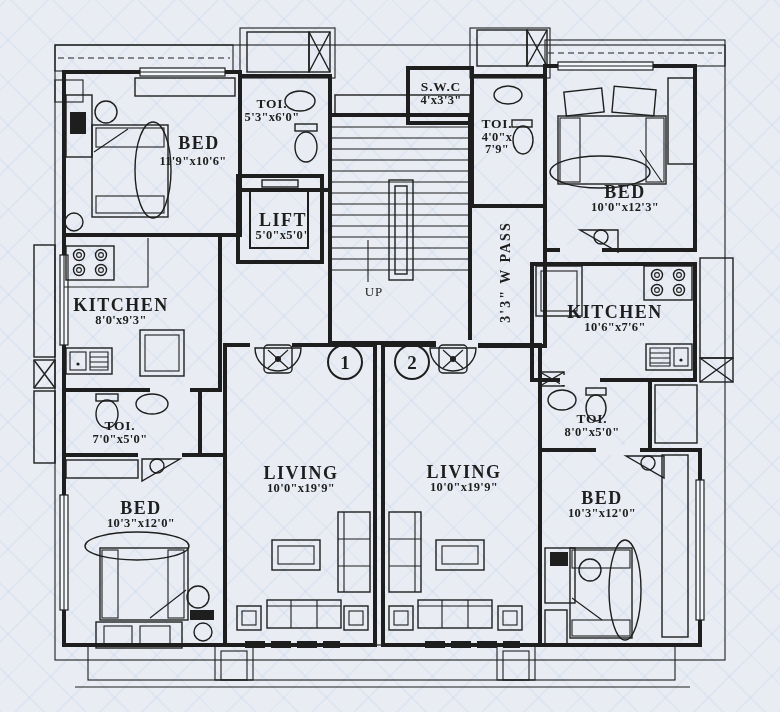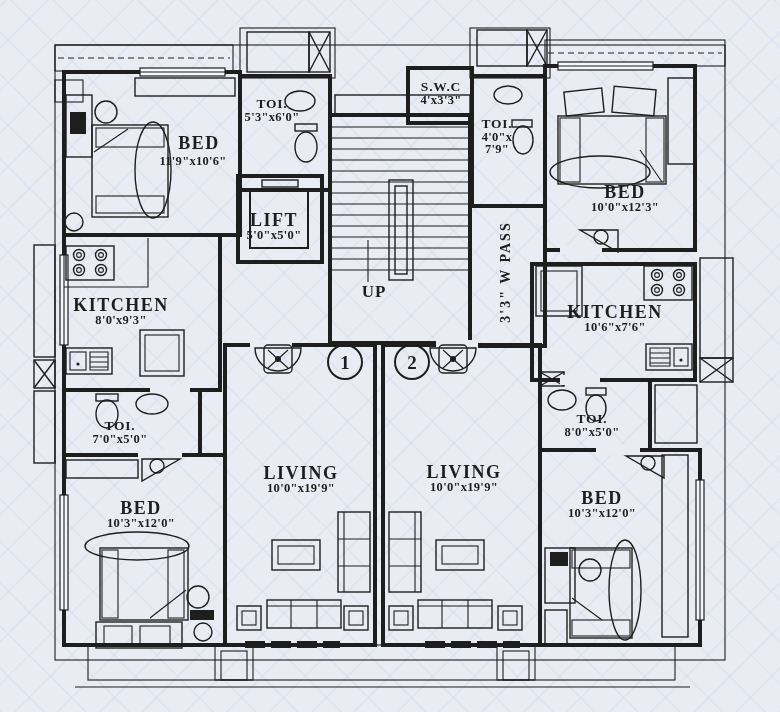--- a/index.html
+++ b/index.html
@@ -20,21 +20,21 @@
   .pf{fill:var(--paper);stroke:none;}
   .wh{fill:#f3f6fa;stroke:var(--ink);stroke-width:1.2;}
   .lbl{position:absolute;transform:translate(-50%,-50%);text-align:center;
        color:var(--ink);white-space:nowrap;line-height:1;}
   .nm{font-weight:bold;font-size:18px;letter-spacing:1.5px;}
   .nm.sm{font-size:13.5px;letter-spacing:.8px;}
   .dm{font-weight:bold;font-size:12.5px;letter-spacing:.3px;}
   .vert{transform:translate(-50%,-50%) rotate(-90deg);font-weight:bold;
         font-size:14px;letter-spacing:2px;}
   .unit{font-size:19px;font-weight:bold;}
-  .up{font-size:17px;font-weight:bold;letter-spacing:1px;}
+  .up{font-size:13px;font-weight:normal;letter-spacing:1px;}
 </style>
 </head>
 <body>
 
 <div class="stage">
 
 <svg width="780" height="712" viewBox="0 0 780 712">
   <defs>
     <pattern id="hd" width="8" height="8" patternUnits="userSpaceOnUse">
       <path d="M-1 9 L9 -1" stroke="#1e1e1e" stroke-width="1.6" fill="none"></path>
@@ -347,21 +347,21 @@
     </div>
 <div class="lbl" style="left:193px;top:161px">
   <div class="dm">11'9"x10'6"</div>
     </div>
 
 <div class="lbl" style="left:272px;top:110px">
   <div class="nm sm">TOI.</div>
   <div class="dm">5'3"x6'0"</div>
     </div>
 
-<div class="lbl" style="left:274px;top:226px">
+<div class="lbl" style="left:283px;top:226px">
   <div class="nm">LIFT</div>
   <div class="dm">5'0"x5'0"</div>
     </div>
 
 <div class="lbl" style="left:441px;top:93px">
   <div class="nm sm">S.W.C</div>
   <div class="dm">4'x3'3"</div>
     </div>
 
 <div class="lbl" style="left:497px;top:136px">

